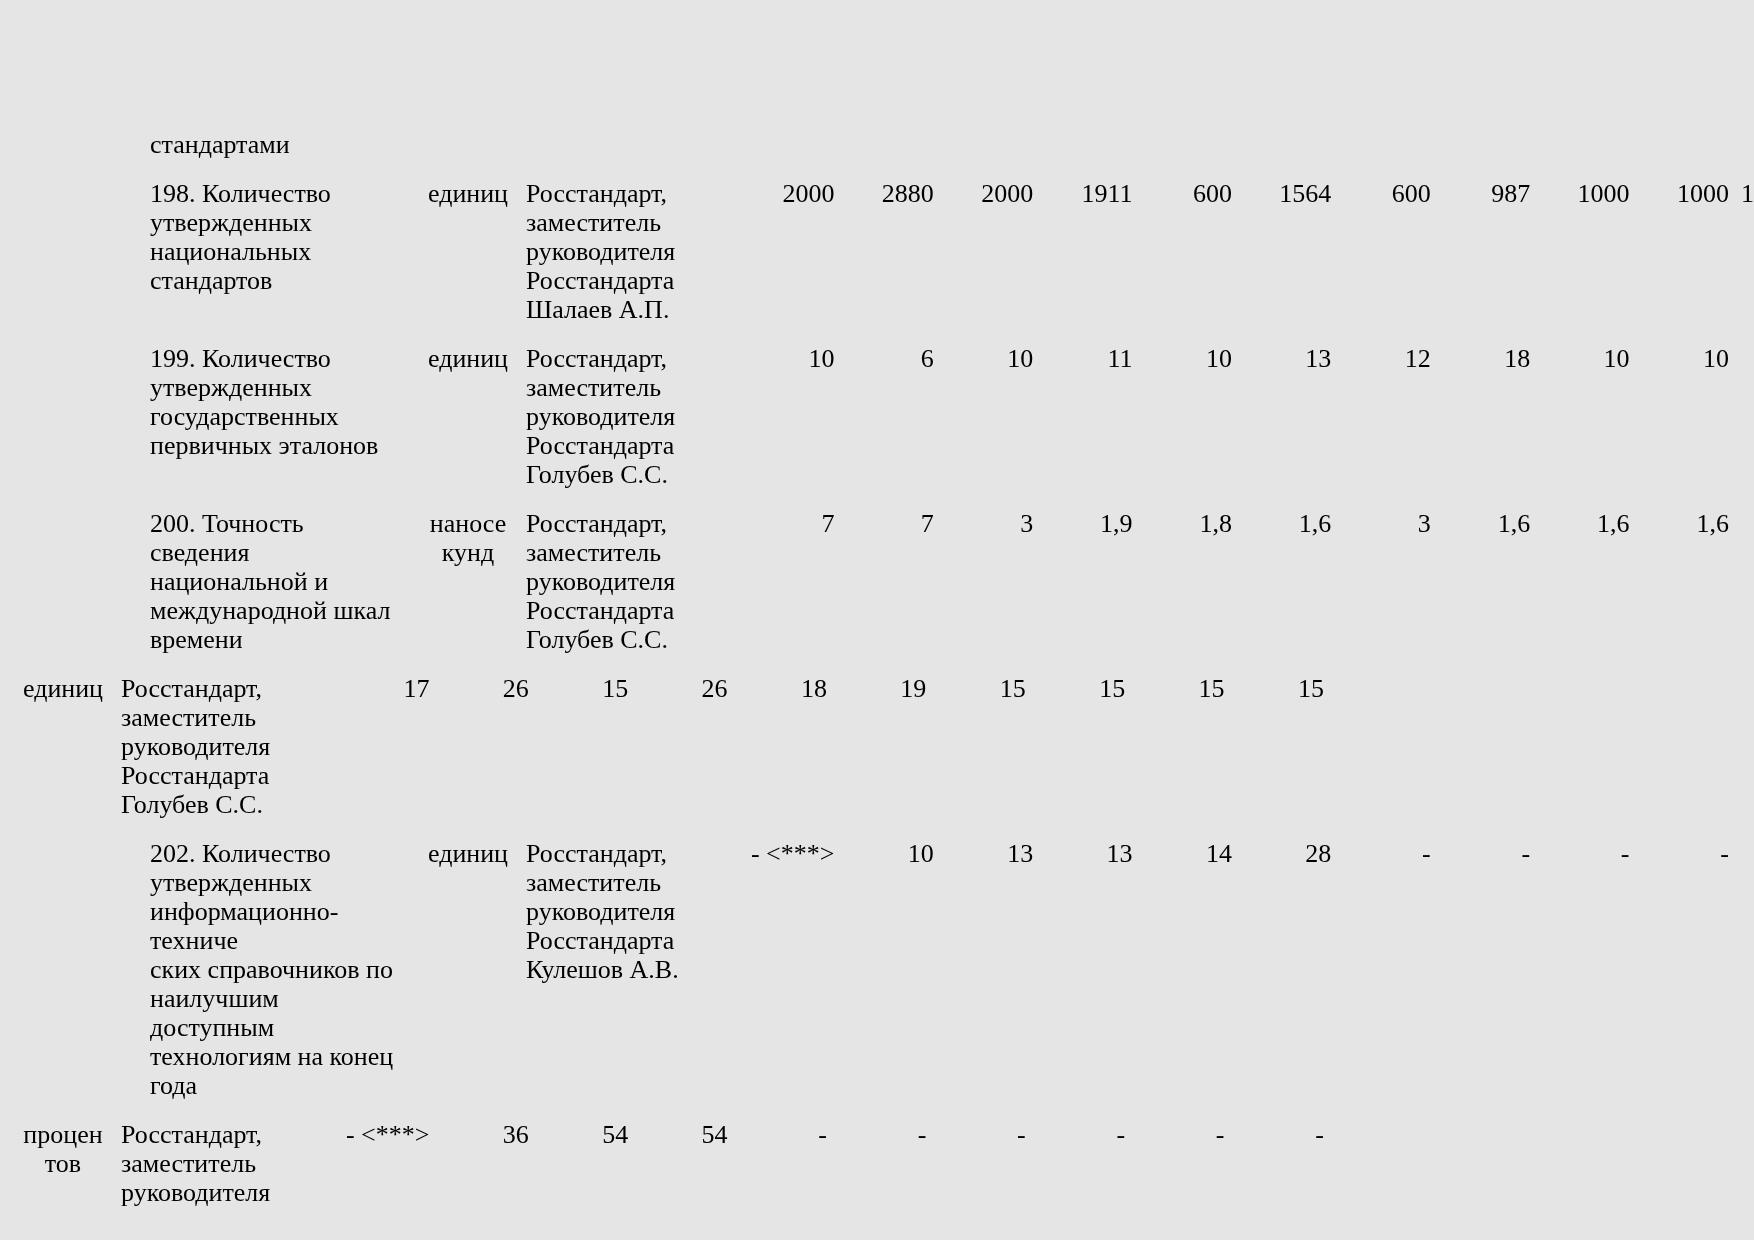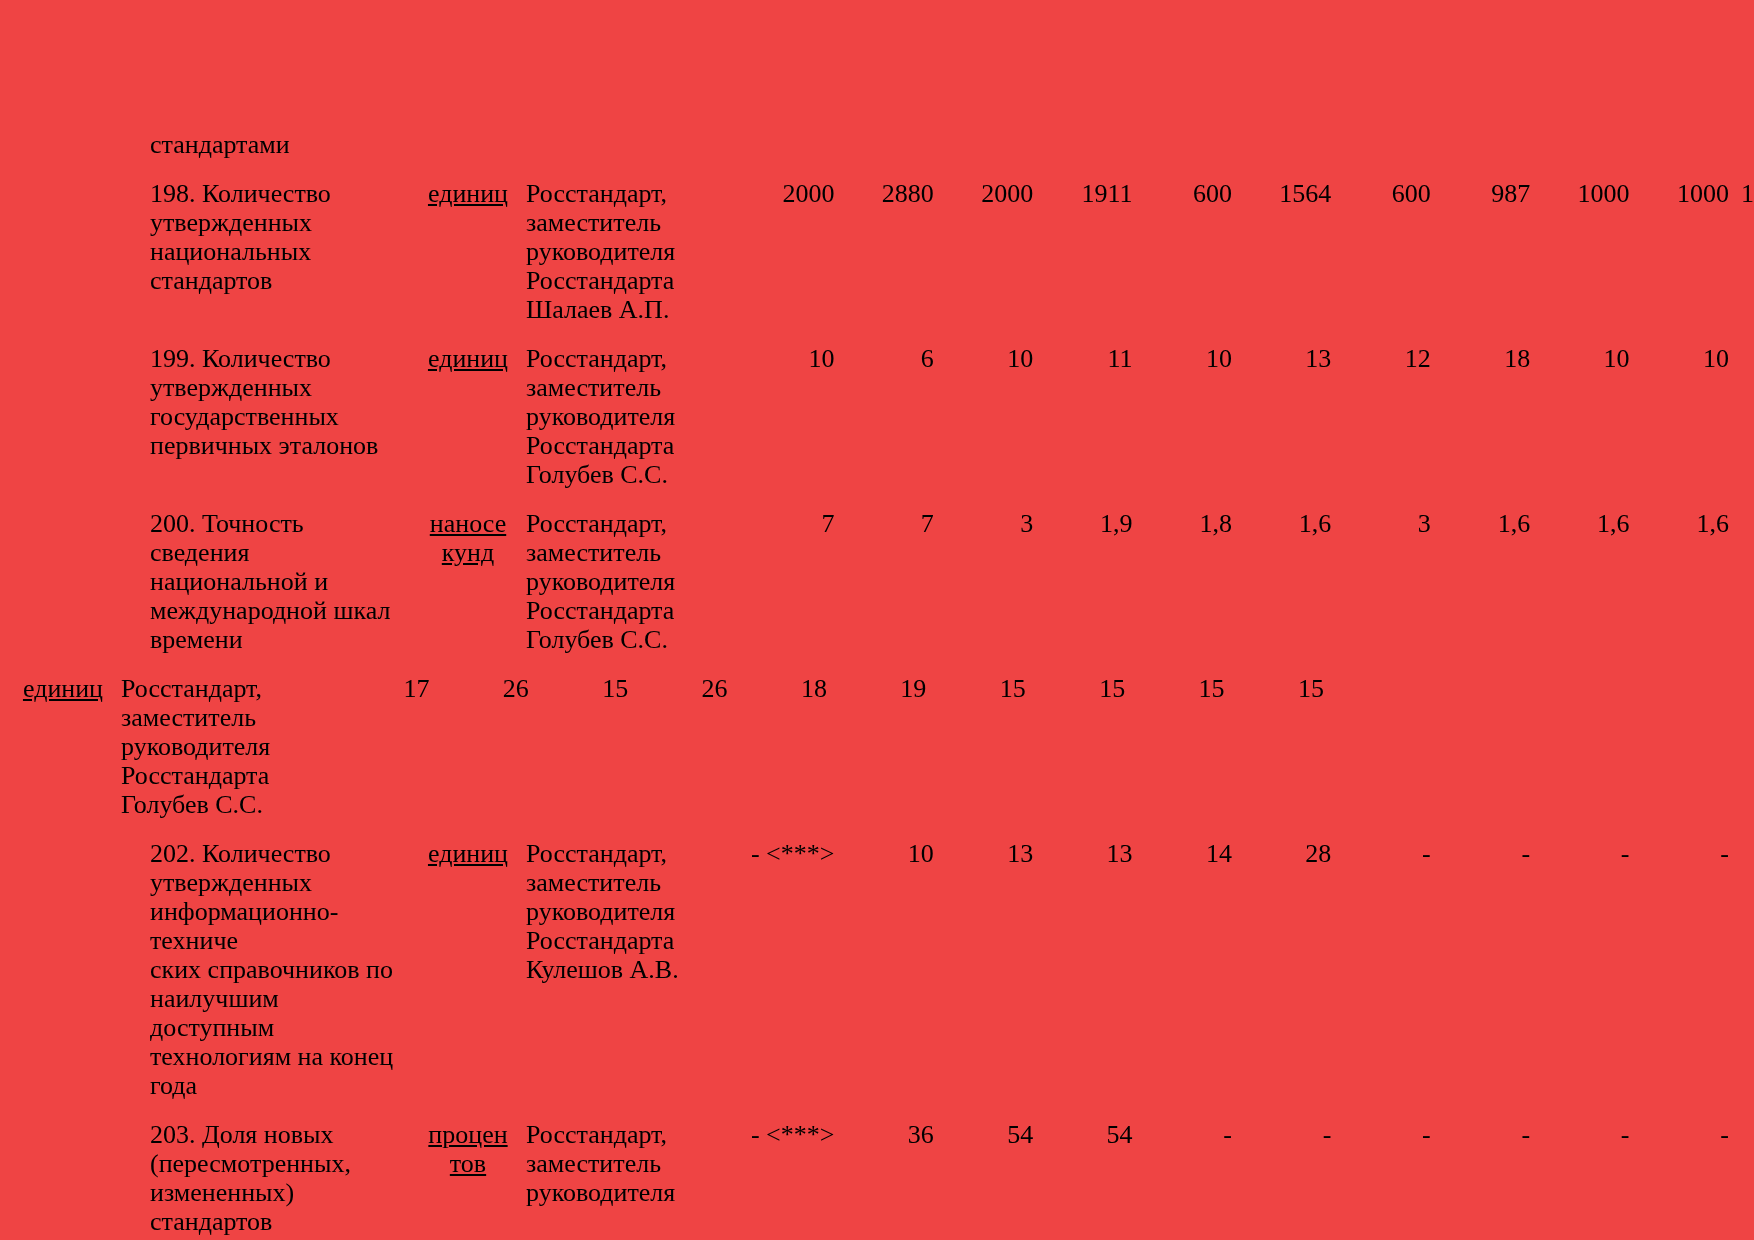--- a/index.html
+++ b/index.html
@@ -15,21 +15,21 @@
     font-size: 26px;
     line-height: 29px;
     color: #000000;
   }
   .page {
     position: relative;
     width: 1754px;
     height: 1240px;
     box-sizing: border-box;
     padding-top: 130px;
-    background: #ef4444;
+    background: #e5e5e5;
   }
   .continuation {
     margin-left: 150px;
   }
   .indicators-table {
     width: 1582px;
   }
   .table-row {
     position: relative;
     display: flex;
@@ -39,21 +39,20 @@
   .cell-indicator {
     flex: none;
     margin-left: 150px;
     width: 255px;
   }
   .cell-unit {
     flex: none;
     margin-left: 13px;  
     width: 100px;
     text-align: center;
-    text-decoration: underline;
   }
   .cell-executor {
     flex: none;
     margin-left: 8px;   
     width: 185px;
   }
   .cell-values {
     flex: none;
     display: flex;
     margin-left: 24px;  
@@ -166,21 +165,20 @@
           <div class="value-cell">28</div>
           <div class="value-cell">-</div>
           <div class="value-cell">-</div>
           <div class="value-cell">-</div>
           <div class="value-cell">-</div>
         </div>
 
   </div>
 
   <div class="table-row">
-    <div class="cell-indicator">203. Доля новых<br>(пересмотренных,<br>измененных) стандартов</div>
     <div class="cell-unit">процен<br>тов</div>
     <div class="cell-executor">Росстандарт,<br>заместитель<br>руководителя</div>
     <div class="cell-values">
           <div class="value-cell">- &lt;***&gt;</div>
           <div class="value-cell">36</div>
           <div class="value-cell">54</div>
           <div class="value-cell">54</div>
           <div class="value-cell">-</div>
           <div class="value-cell">-</div>
           <div class="value-cell">-</div>

